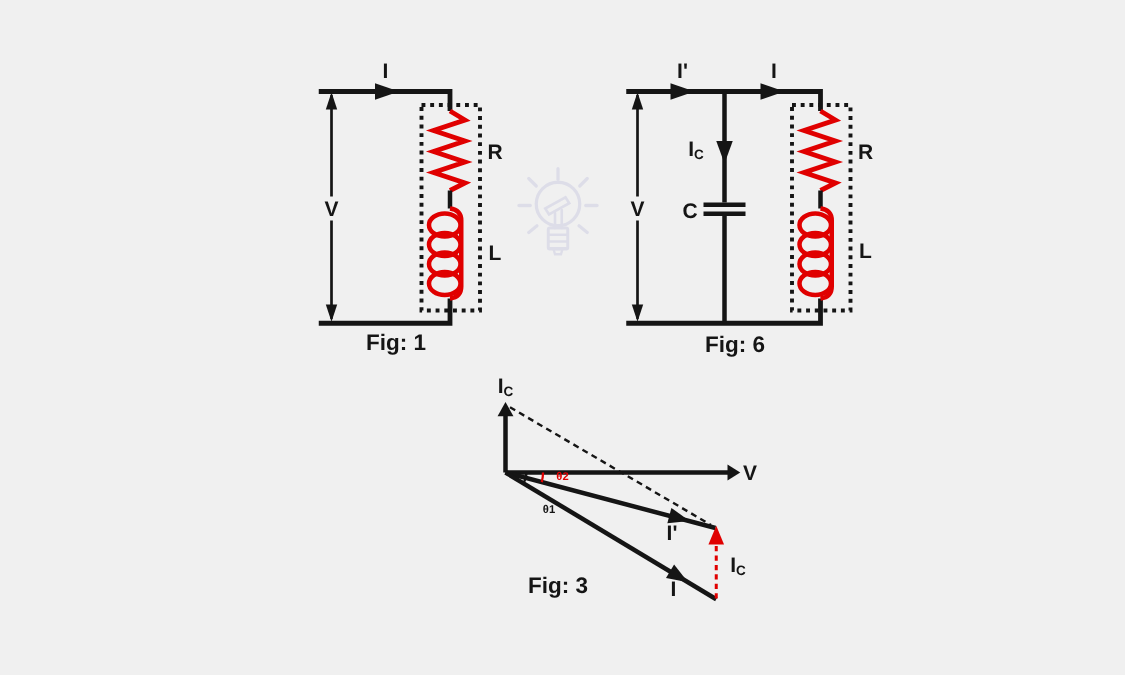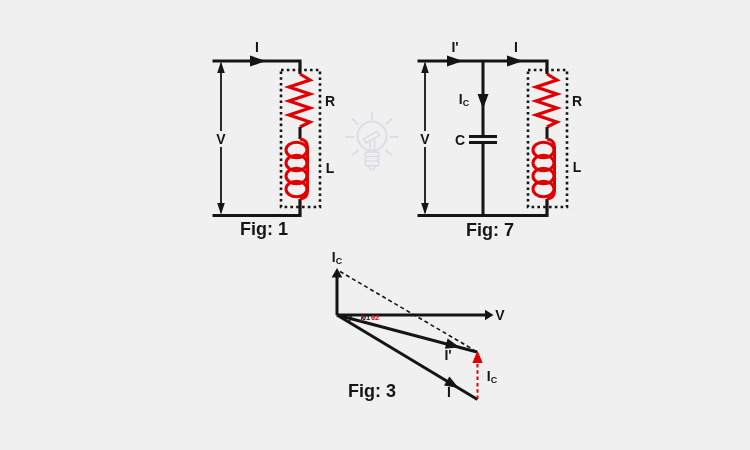--- a/index.html
+++ b/index.html
@@ -9,21 +9,21 @@
   }
   .canvas svg { position:absolute; left:0; top:0; }
   .labels { position:absolute; left:0; top:0; width:750px; height:450px; }
   .lbl {
     position:absolute; transform:translate(-50%,-50%);
     font-weight:700; font-size:14px; color:#151515; line-height:1;
     white-space:nowrap; letter-spacing:0;
   }
   .lbl .sub { font-size:9px; vertical-align:-2px; }
   .masked { background:#f0f0f0; padding:1px 3px; }
-  .caption { font-size:18px; }
+  .caption { font-size:15px; }
   .tiny { font-size:7.5px; }
   .red { color:#e00000; }
 </style>
 </head>
 <body>
 
 <div class="canvas">
 
   <svg width="750" height="450" viewBox="0 0 750 450">
 
@@ -116,24 +116,24 @@
     <div class="lbl" style="left:330px; top:168px;">L</div>
     <div class="lbl caption" style="left:264px; top:229px;">Fig: 1</div>
 
     <div class="lbl" style="left:455px; top:47px;">I'</div>
     <div class="lbl" style="left:516px; top:47px;">I</div>
     <div class="lbl" style="left:464px; top:100px;"><span>I</span><span class="sub">C</span></div>
     <div class="lbl" style="left:460px; top:140px;">C</div>
     <div class="lbl masked" style="left:425px; top:139px;">V</div>
     <div class="lbl" style="left:577px; top:101px;">R</div>
     <div class="lbl" style="left:577px; top:167px;">L</div>
-    <div class="lbl caption" style="left:490px; top:230px;">Fig: 7</div>
+    <div class="lbl caption" style="left:490px; top:230px;">Fig: 6</div>
 
     <div class="lbl" style="left:337px; top:258px;"><span>I</span><span class="sub">C</span></div>
     <div class="lbl" style="left:500px; top:315px;">V</div>
     <div class="lbl" style="left:448px; top:355px;">I'</div>
     <div class="lbl" style="left:449px; top:392px;">I</div>
     <div class="lbl" style="left:492px; top:377px;"><span>I</span><span class="sub">C</span></div>
     <div class="lbl tiny red" style="left:375px; top:318px;">θ2</div>
-    <div class="lbl tiny" style="left:366px; top:318px;">θ1</div>
+    <div class="lbl tiny" style="left:366px; top:340px;">θ1</div>
     <div class="lbl caption" style="left:372px; top:391px;">Fig: 3</div>
   </div>
 </div>
 
 </body></html>

